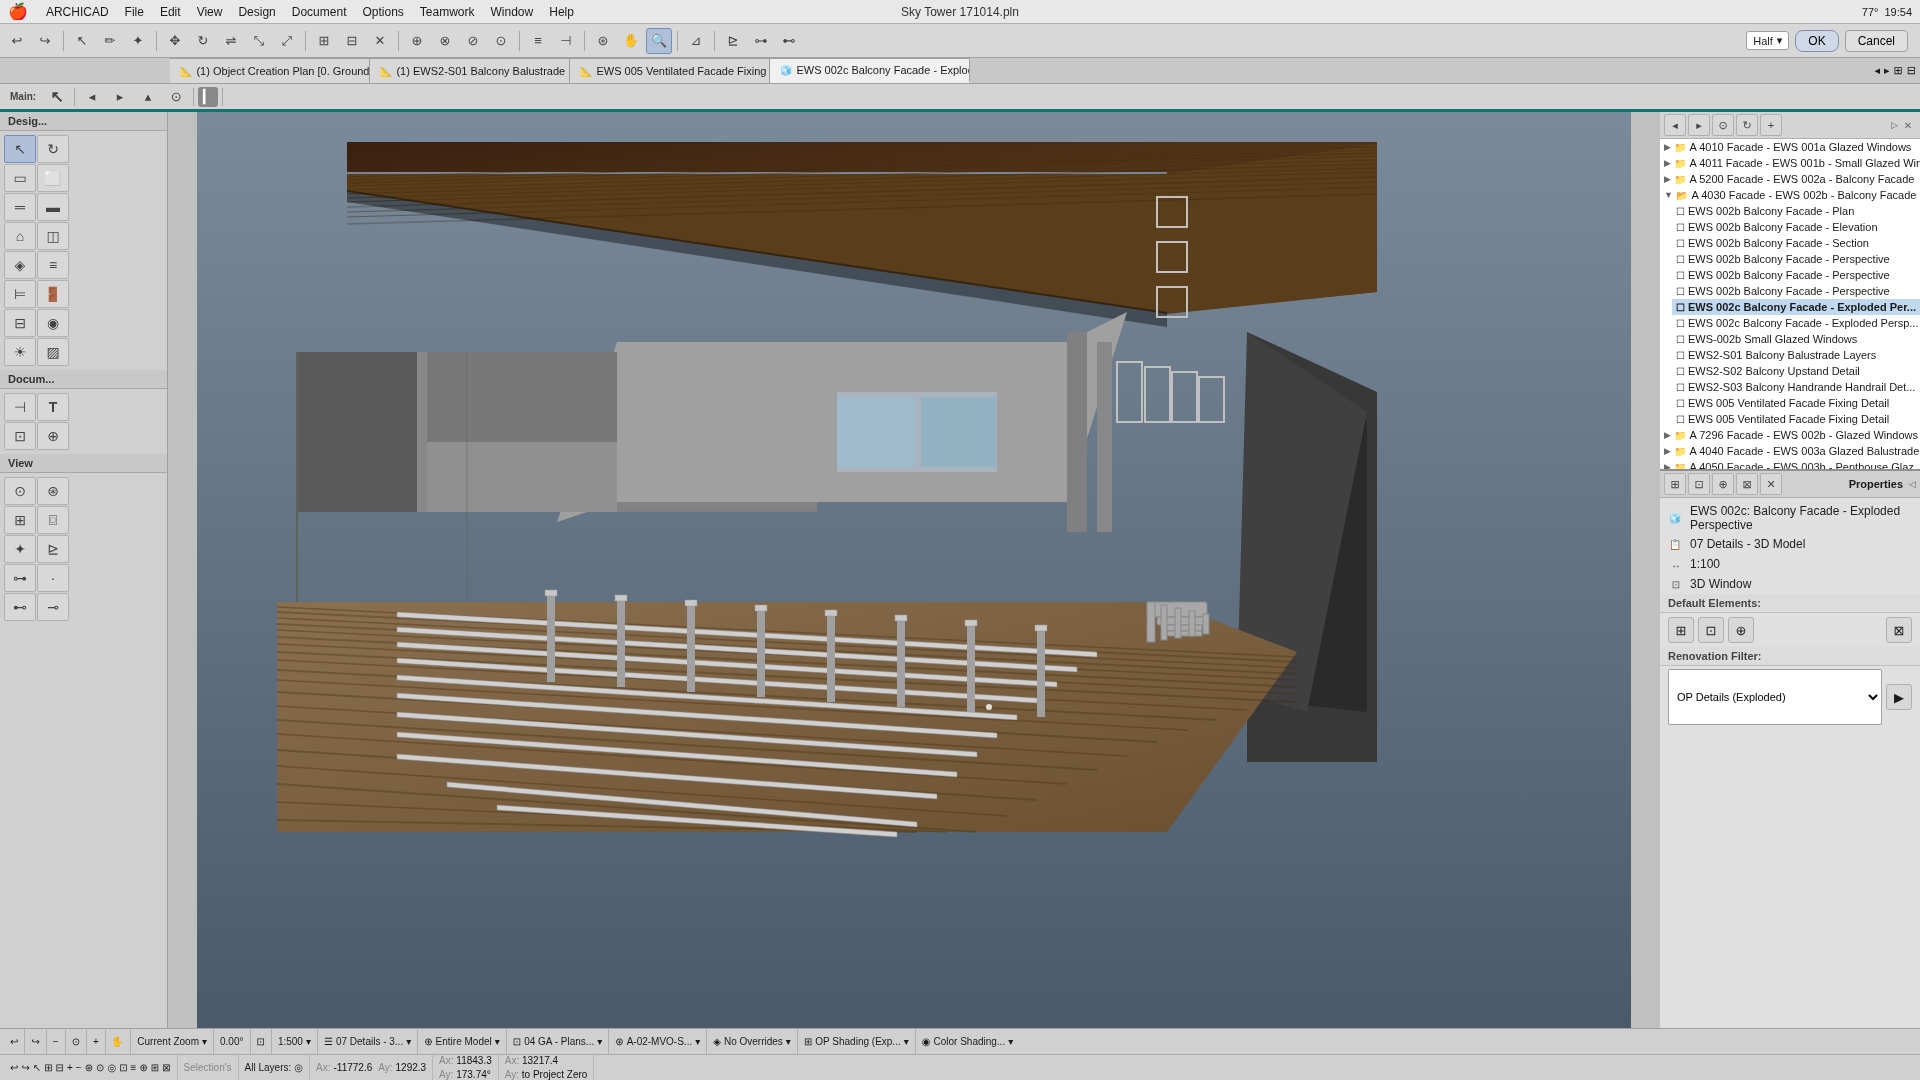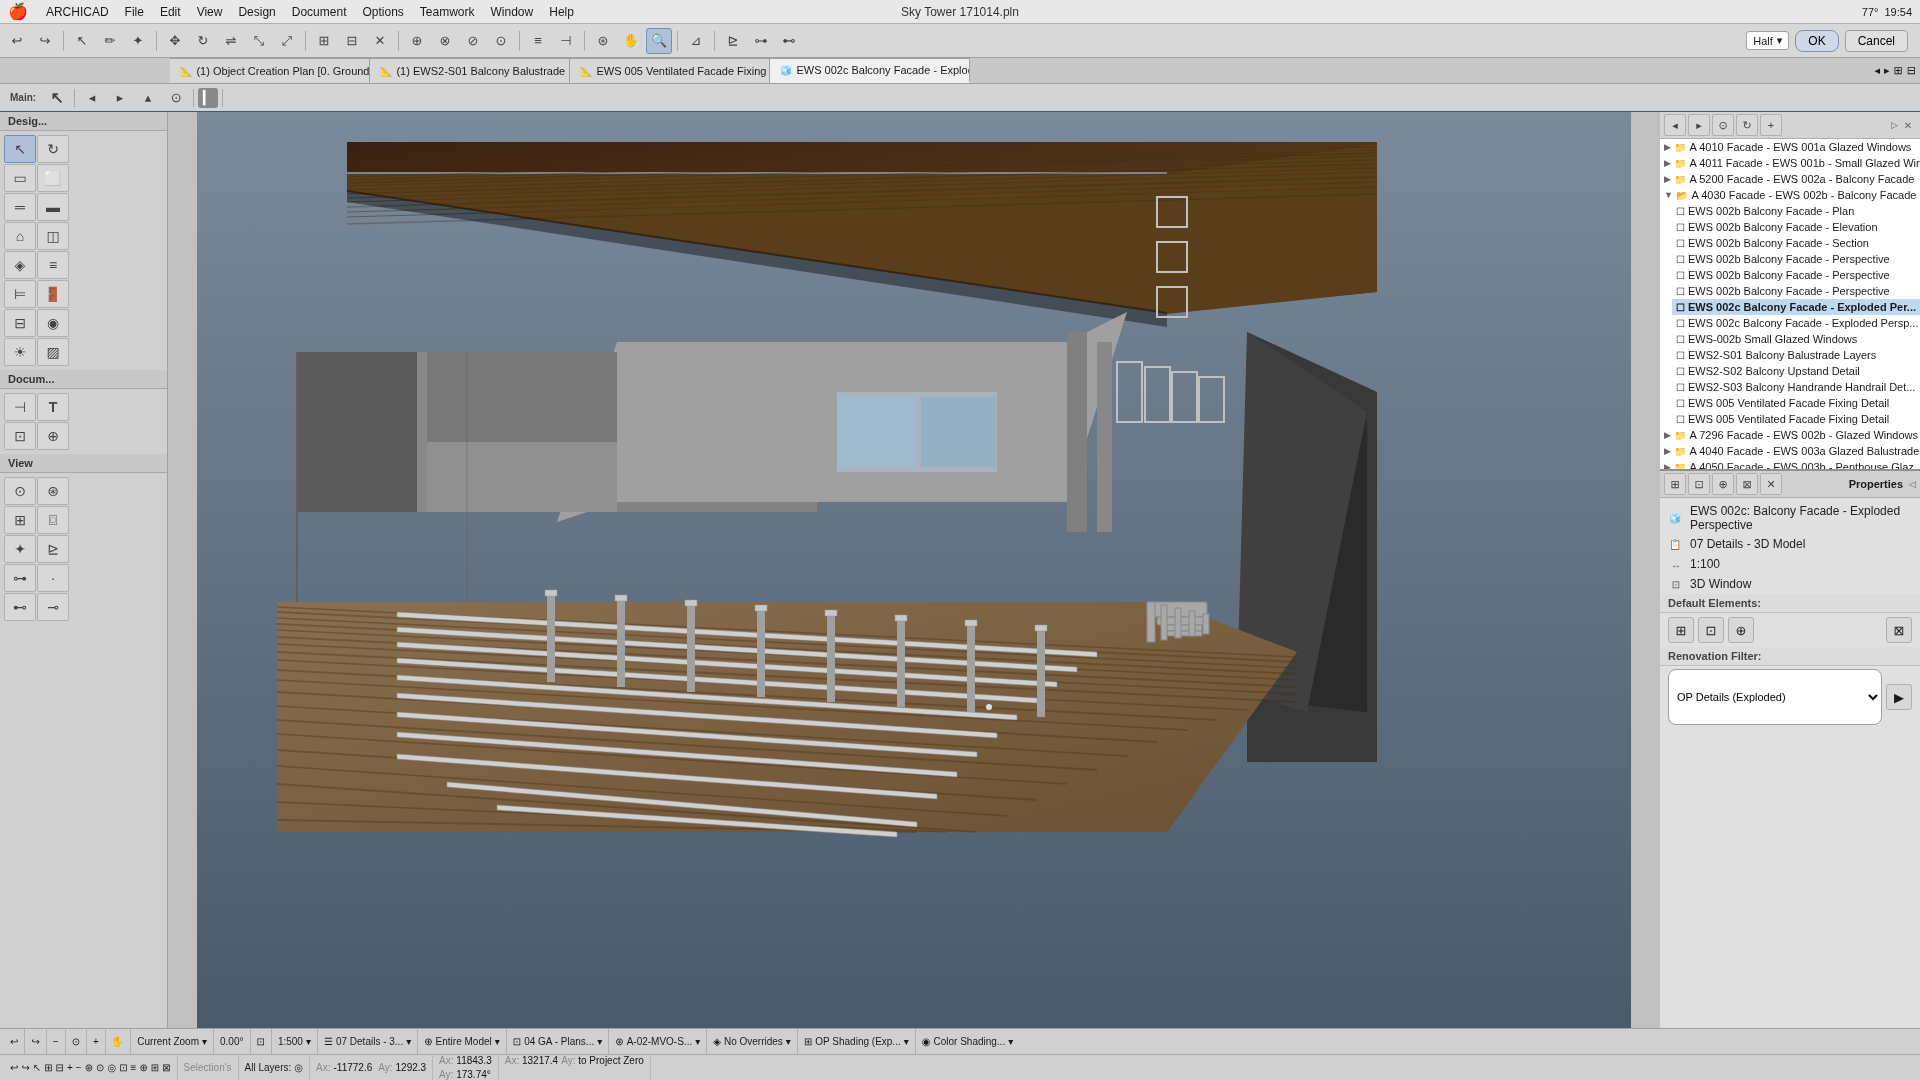--- a/index.html
+++ b/index.html
@@ -288,21 +288,21 @@
       display: flex;
       align-items: center;
       padding: 3px 8px;
       gap: 4px;
     }
     .renovation-select {
       flex: 1;
       padding: 20px 4px;
       background: white;
       border: 1px solid #a0a0a0;
-      border-radius: 8px;
+      border-radius: 2px;
       font-size: 11px;
     }
 
     
     #statusbar {
       width: 100%;
       height: 26px;
       background: #d0d0d0;
       border-top: 1px solid #a0a0a0;
       display: flex;
@@ -508,21 +508,21 @@
 
   </div>
   <div class="tabs-end-icons">
     <span style="cursor:pointer;">◂</span>
     <span style="cursor:pointer;">▸</span>
     <span style="cursor:pointer;">⊞</span>
     <span style="cursor:pointer;">⊟</span>
   </div>
 </div>
 
-<div style="width:100%;height:28px;background:#d4d4d4;border-bottom:1px solid #0f766e;display:flex;align-items:center;padding:0 4px;gap:2px;">
+<div style="width:100%;height:28px;background:#d4d4d4;border-bottom:3px solid #0f766e;display:flex;align-items:center;padding:0 4px;gap:2px;">
   <span style="font-size:10px;font-weight:600;padding:0 6px;color:#444;">Main:</span>
   <div class="toolbar-btn" style="font-size:16px;font-weight:bold;">↖</div>
   <div style="width:1px;height:18px;background:#a8a8a8;margin:0 2px;"></div>
   <div class="toolbar-btn">◂</div>
   <div class="toolbar-btn">▸</div>
   <div class="toolbar-btn">▴</div>
   <div class="toolbar-btn">⊙</div>
   <div style="width:1px;height:18px;background:#a8a8a8;margin:0 2px;"></div>
 
   <div class="toolbar-btn" style="width:20px;height:20px;background:#888;color:white;">▎</div>
@@ -992,21 +992,21 @@
   <div class="bb-item" style="flex-direction:column;align-items:flex-start;">
     <div>
       <span class="coord-label">Ax:</span>
       <span class="coord-value">11843.3</span>
     </div>
     <div>
       <span class="coord-label">Ay:</span>
       <span class="coord-value">173.74°</span>
     </div>
   </div>
-  <div class="bb-item" style="flex-direction:row;align-items:flex-start;">
+  <div class="bb-item" style="flex-direction:column;align-items:flex-start;">
     <div>
       <span class="coord-label">Ax:</span>
       <span class="coord-value">13217.4</span>
     </div>
     <div>
       <span class="coord-label">Ay:</span>
       <span class="coord-value">to Project Zero</span>
     </div>
   </div>
 </div>

